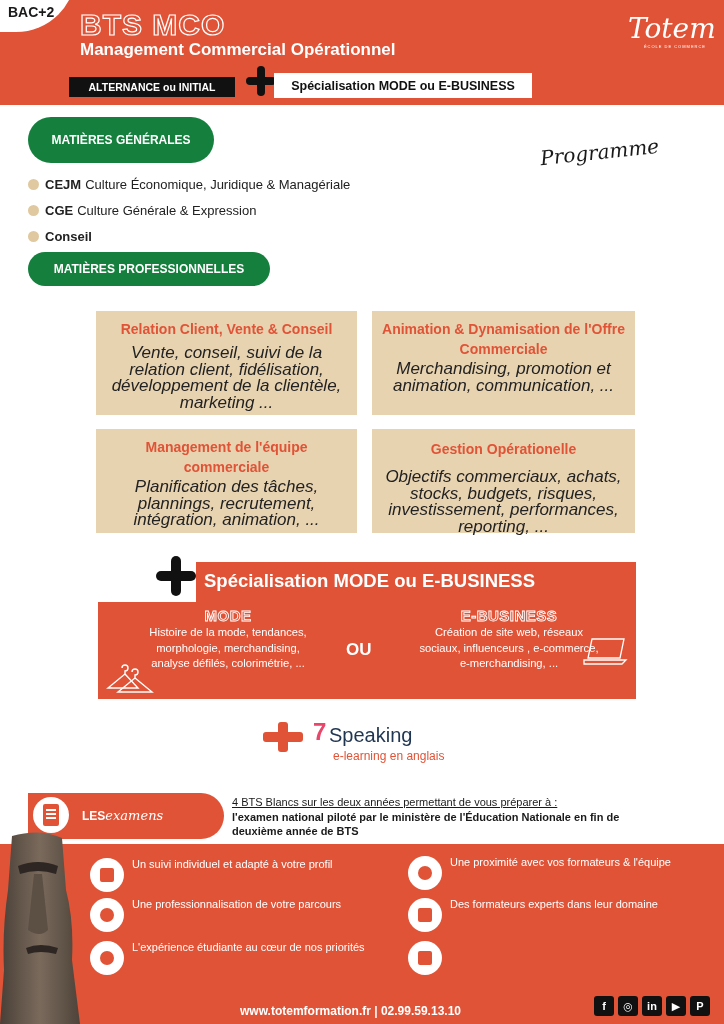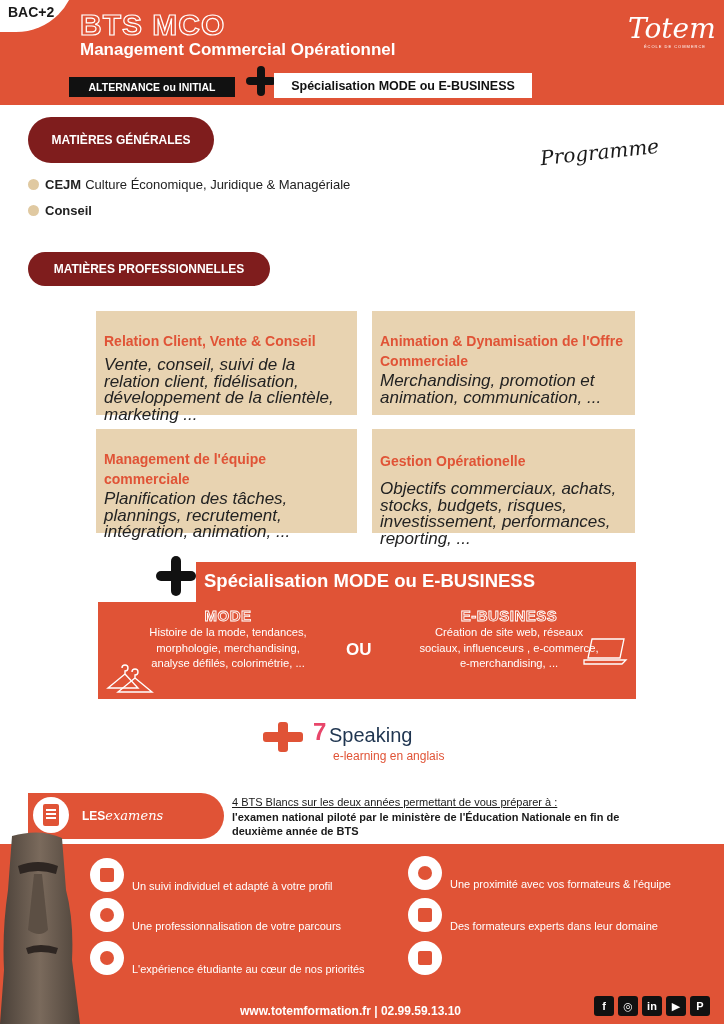--- a/index.html
+++ b/index.html
@@ -16,33 +16,33 @@
   .plus-black { position: absolute; left: 246px; top: 66px; width: 30px; height: 30px; }
   .plus-black::before, .plus-black::after { content: ""; position: absolute; background: #111; border-radius: 4px; }
   .plus-black::before { left: 11px; top: 0; width: 8px; height: 30px; }
   .plus-black::after { left: 0; top: 11px; width: 30px; height: 8px; }
   .tag-white { position: absolute; left: 274px; top: 73px; width: 258px; height: 25px; background: #fff; color: #111; font-size: 12.5px; font-weight: 700; display: flex; align-items: center; justify-content: center; }
   .logo { position: absolute; left: 628px; top: 14px; width: 84px; height: 44px; color: #fff; }
   .logo-word { font-family: "DejaVu Serif", serif; font-style: italic; font-size: 28px; line-height: 30px; display: block; text-align: center; }
   .logo-sub { font-size: 4px; letter-spacing: 1px; display: block; text-align: right; padding-right: 6px; }
 
   
-  .pill { position: absolute; background: #7f1d1d; color: #fff; font-weight: 700; font-size: 12px; display: flex; align-items: center; justify-content: center; border-radius: 26px; }
+  .pill { position: absolute; background: #15803d; color: #fff; font-weight: 700; font-size: 12px; display: flex; align-items: center; justify-content: center; border-radius: 26px; }
   .pill-gen { left: 28px; top: 117px; width: 186px; height: 46px; }
   .pill-pro { left: 28px; top: 252px; width: 242px; height: 34px; }
 
   .programme { position: absolute; left: 540px; top: 140px; font-family: "DejaVu Serif", serif; font-style: italic; font-size: 20px; color: #1a1a1a; transform: rotate(-6deg); }
 
   .gen-list { position: absolute; left: 28px; top: 171px; list-style: none; }
   .gen-item { display: flex; align-items: center; height: 26px; font-size: 13px; color: #222; }
   .gen-item .dot { width: 11px; height: 11px; border-radius: 50%; background: #e0c9a1; margin-right: 6px; flex: none; }
   .gen-item b { margin-right: 4px; }
 
   
-  .pro-box { position: absolute; background: #e8d3b1; text-align: left; padding: 20px 8px; }
+  .pro-box { position: absolute; background: #e8d3b1; text-align: center; padding: 8px 8px; }
   .pro-box h3 { color: #e05336; font-size: 14px; font-weight: 700; line-height: 20px; margin-bottom: 6px; }
   .pro-box p { font-size: 17px; line-height: 16.5px; color: #222; font-style: italic; }
   .pb1 { left: 96px; top: 311px; width: 261px; height: 104px; }
   .pb2 { left: 372px; top: 311px; width: 263px; height: 104px; }
   .pb2 h3 { margin-bottom: 2px; }
   .pb3 { left: 96px; top: 429px; width: 261px; height: 104px; }
   .pb3 h3 { margin-bottom: 2px; }
   .pb4 { left: 372px; top: 429px; width: 263px; height: 104px; }
   .pb4 h3 { margin-bottom: 10px; margin-top: 2px; }
 
@@ -78,21 +78,21 @@
   .exam-icon .doc::after { content: ""; position: absolute; left: 3px; top: 5px; width: 10px; height: 12px; background: repeating-linear-gradient(#fff 0 2px, transparent 2px 4px); }
   .exam-label { position: absolute; left: 82px; top: 808px; color: #fff; font-size: 12px; font-weight: 700; }
   .exam-label i { font-family: "DejaVu Serif", serif; font-weight: 400; font-size: 13px; margin-left: 0; }
   .exam-text { position: absolute; left: 232px; top: 795px; font-size: 11px; line-height: 14.5px; color: #1a1a1a; width: 420px; }
   .exam-text .line1 { text-decoration: underline; }
   .exam-text .line2 { font-weight: 700; }
 
   
   .adv { position: absolute; left: 0; top: 844px; width: 724px; height: 180px; background: #e05336; }
   .moai { position: absolute; left: 0; top: 830px; width: 86px; height: 194px; }
-  .adv-item { position: absolute; display: flex; align-items: flex-end; color: #fff; font-size: 11px; }
+  .adv-item { position: absolute; display: flex; align-items: flex-start; color: #fff; font-size: 11px; }
   .adv-item .circ { width: 34px; height: 34px; border-radius: 50%; background: #fff; margin-right: 8px; flex: none; display: flex; align-items: center; justify-content: center; }
   .adv-item .circ span { width: 14px; height: 14px; border-radius: 50%; background: #e05336; display: block; }
   .adv-item .circ .sq { border-radius: 2px; }
   .a1 { left: 90px; top: 858px; }
   .a2 { left: 90px; top: 898px; }
   .a3 { left: 90px; top: 941px; }
   .a4 { left: 408px; top: 856px; }
   .a5 { left: 408px; top: 898px; }
   .a6 { left: 408px; top: 941px; width: 312px; }
   .a6 .txt { font-size: 9.5px; line-height: 13px; text-align: justify; }
@@ -118,20 +118,25 @@
   <span class="logo-sub">ÉCOLE DE COMMERCE</span>
 </div>
 
 <div class="pill pill-gen">MATIÈRES GÉNÉRALES</div>
 <div class="programme">Programme</div>
 <ul class="gen-list">
   <li class="gen-item">
     <span class="dot"></span>
     <b>CEJM</b>
     <span>Culture Économique, Juridique &amp; Managériale</span>
+  </li>
+  <li class="gen-item">
+    <span class="dot"></span>
+    <b>CGE</b>
+    <span>Culture Générale &amp; Expression</span>
   </li>
   <li class="gen-item">
     <span class="dot"></span>
     <b>Conseil</b>
     <span></span>
   </li>
 </ul>
 
 <div class="pill pill-pro">MATIÈRES PROFESSIONNELLES</div>
 <div class="pro-box pb1">

